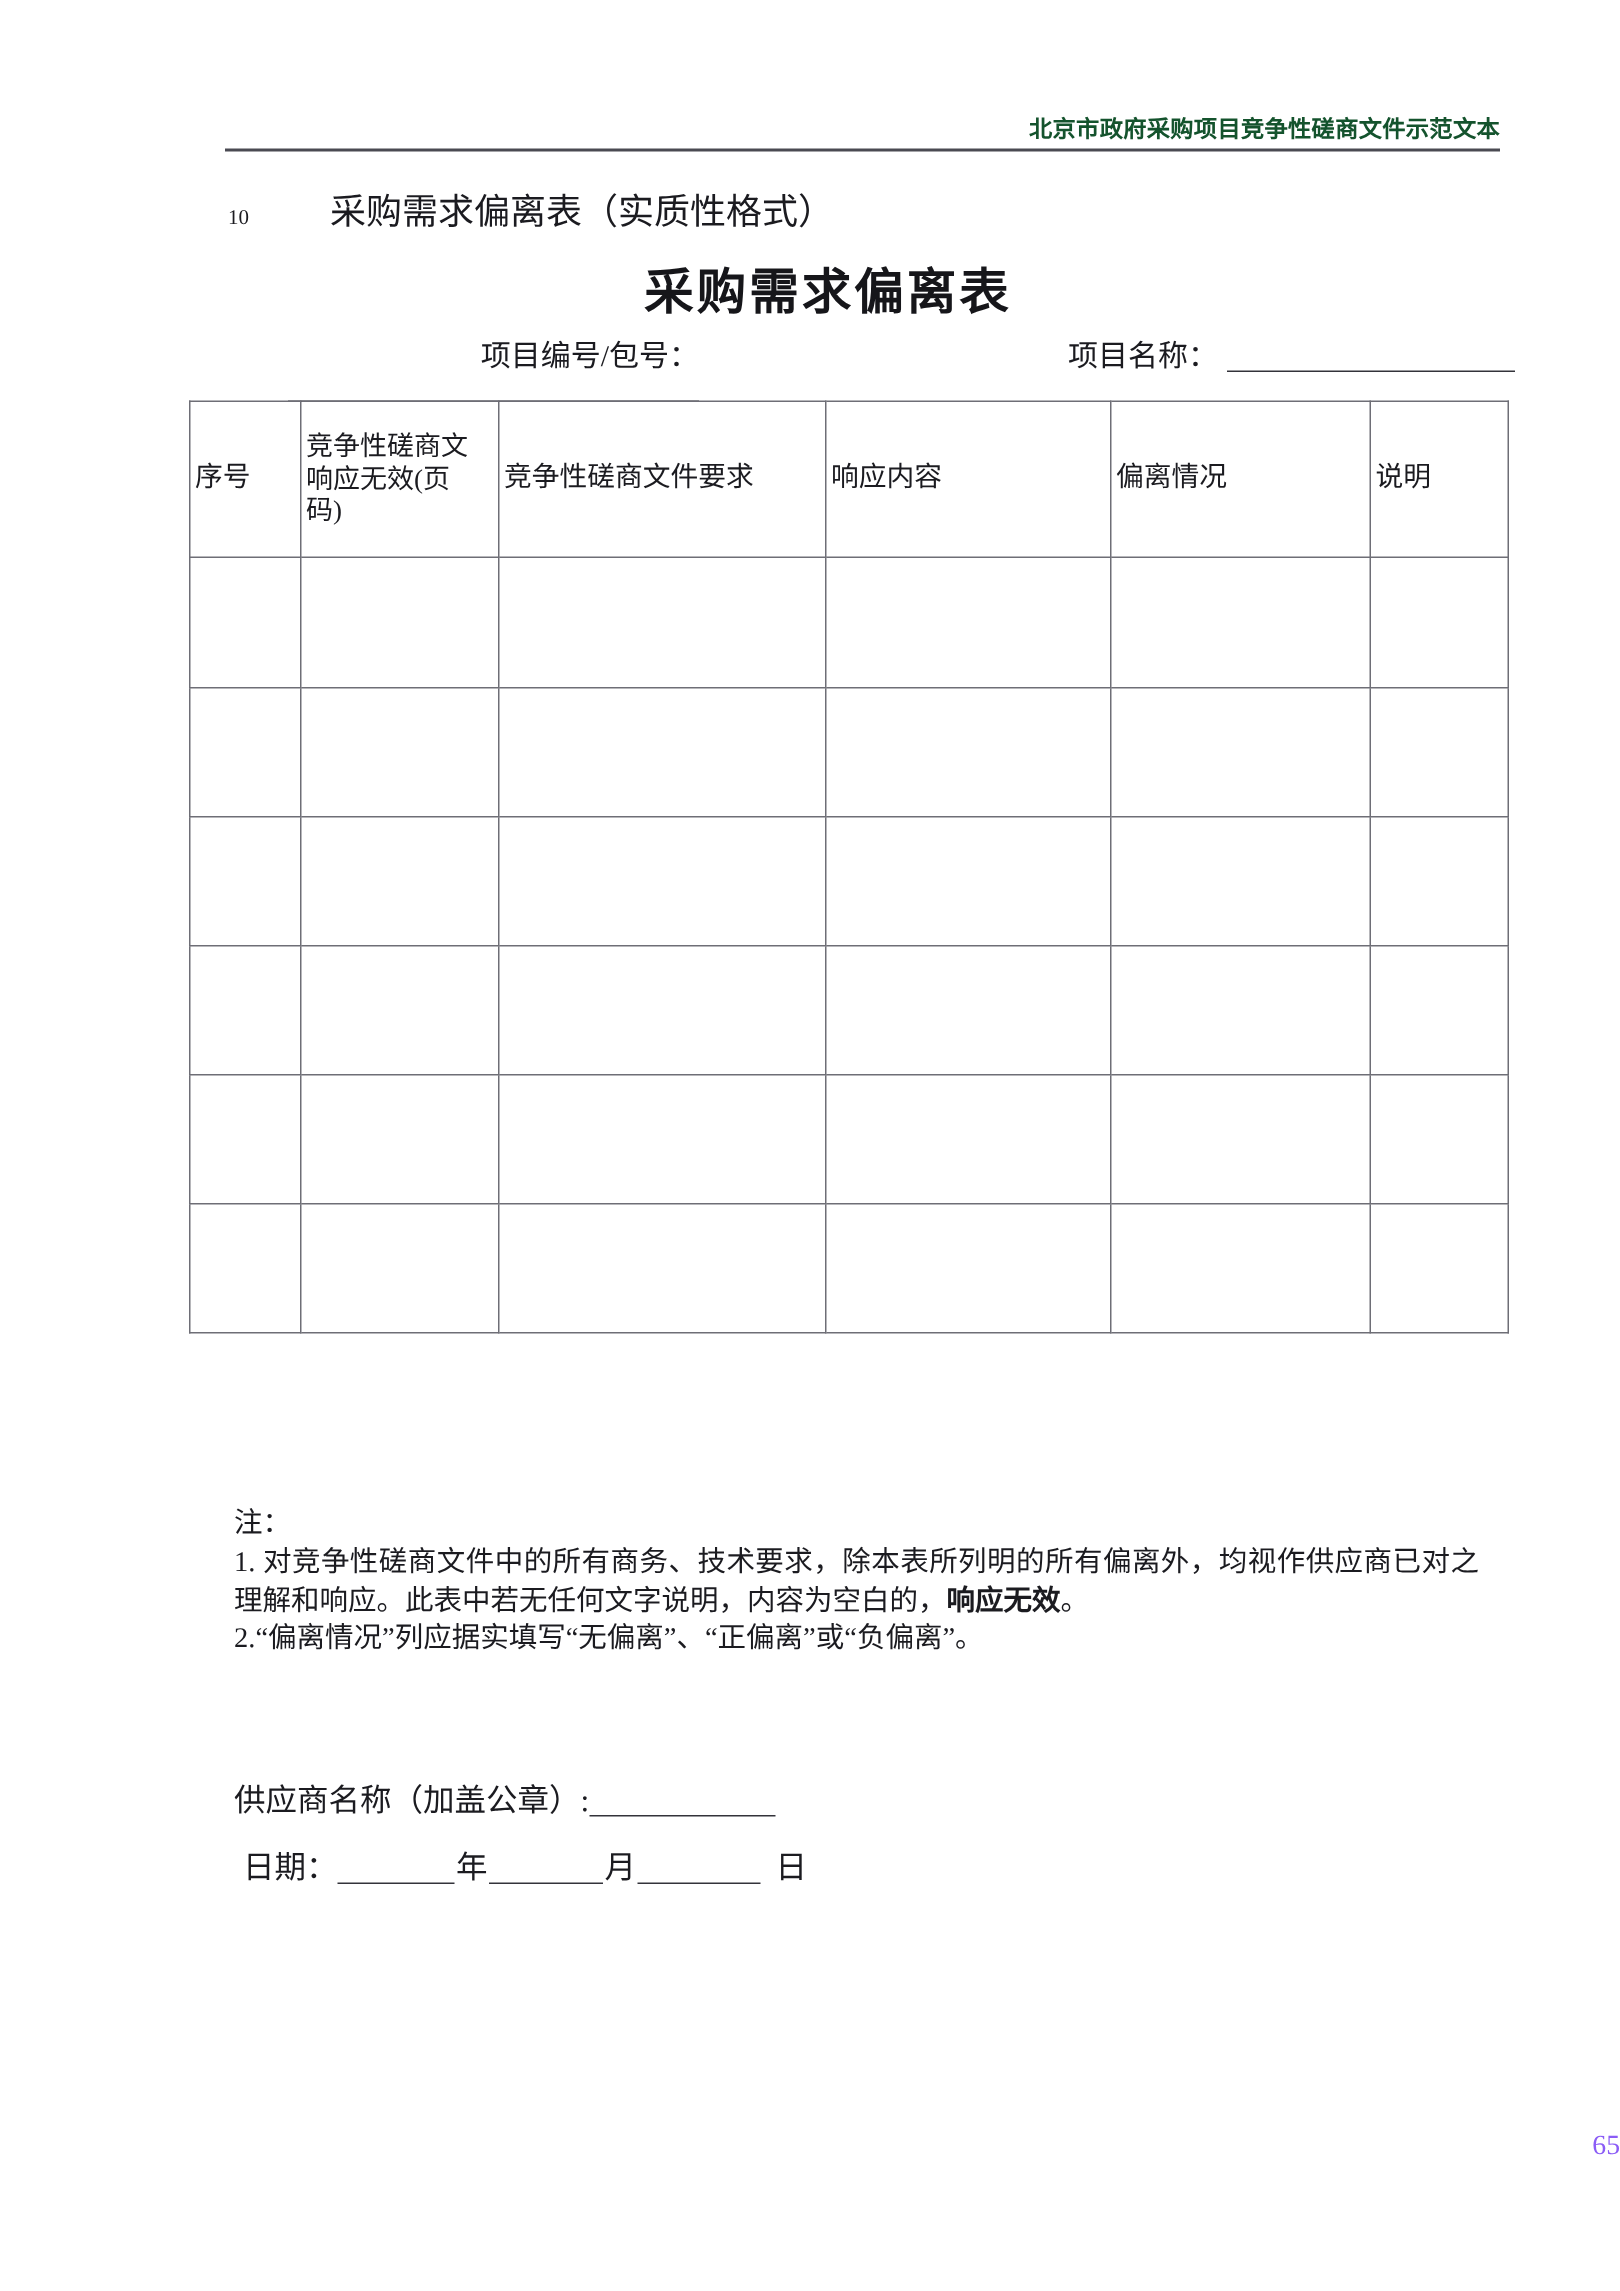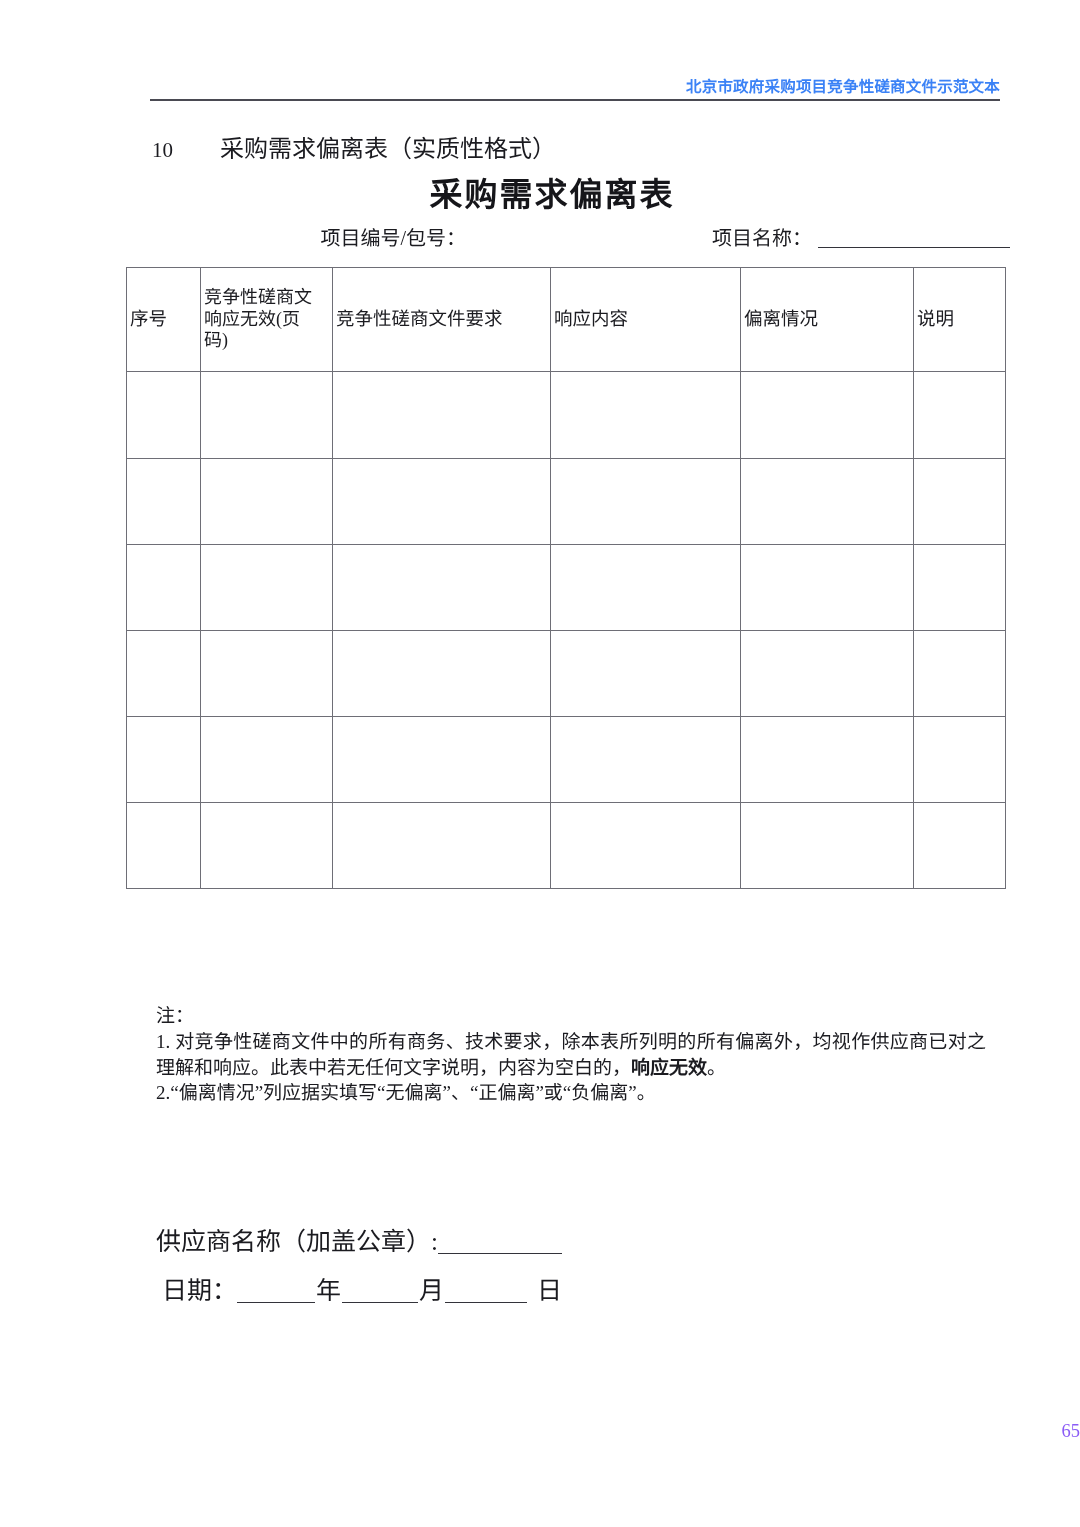--- a/index.html
+++ b/index.html
@@ -31,21 +31,21 @@
     left: 150px;
     top: 78px;
     width: 850px;
     text-align: right;
   }
   .doc-header .header-text {
     font-family: "Liberation Sans", "DejaVu Sans", sans-serif;
     font-size: 15.5px;
     font-weight: 700;
     letter-spacing: 0.2px;
-    color: #3b82f6;
+    color: #14532d;
     line-height: 1.2;
     display: inline-block;
   }
   .header-rule {
     position: absolute;
     left: 150px;
     top: 99px;
     width: 850px;
     height: 0;
     border-top: 2.1px solid #4a4a52;
@@ -59,21 +59,21 @@
     display: flex;
     align-items: baseline;
     font-size: 20px;
     line-height: 1.25;
     color: #1b1b20;
     white-space: nowrap;
   }
   .section-heading .sec-num {
     display: inline-block;
     width: 68px;
-    font-size: 21px;
+    font-size: 14px;
     margin-top: 10px;
   }
   .section-heading .sec-title {
     font-size: 24px;
   }
 
   
   .form-title {
     position: absolute;
     left: 12px;
@@ -175,23 +175,22 @@
     text-align: justify;
   }
   .notes .strong { font-weight: 700; }
 
   
   .sign-block {
     position: absolute;
     left: 156px;
     top: 1190px;
     width: 600px;
-    font-size: 25px;
-    color: #1b1b20;
-    margin-top: 39px;
+    font-size: 21px;
+    color: #1b1b20;
   }
   .sign-line {
     display: flex;
     align-items: flex-end;
     white-space: nowrap;
     line-height: 1;
   }
   .sign-line.supplier { margin-bottom: 24px; }
   .sign-line.date { padding-left: 6px; }
   .sign-blank {

